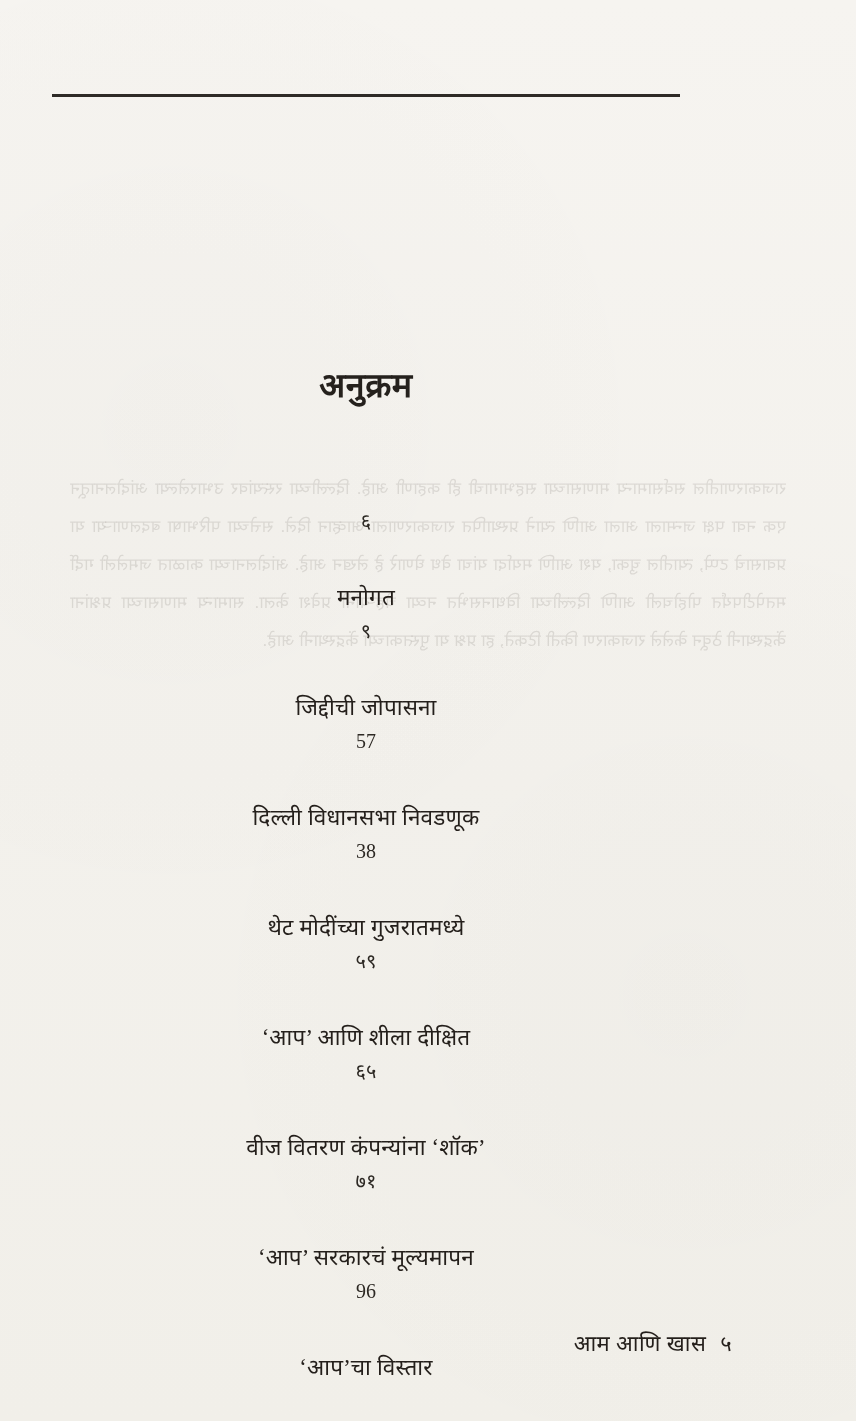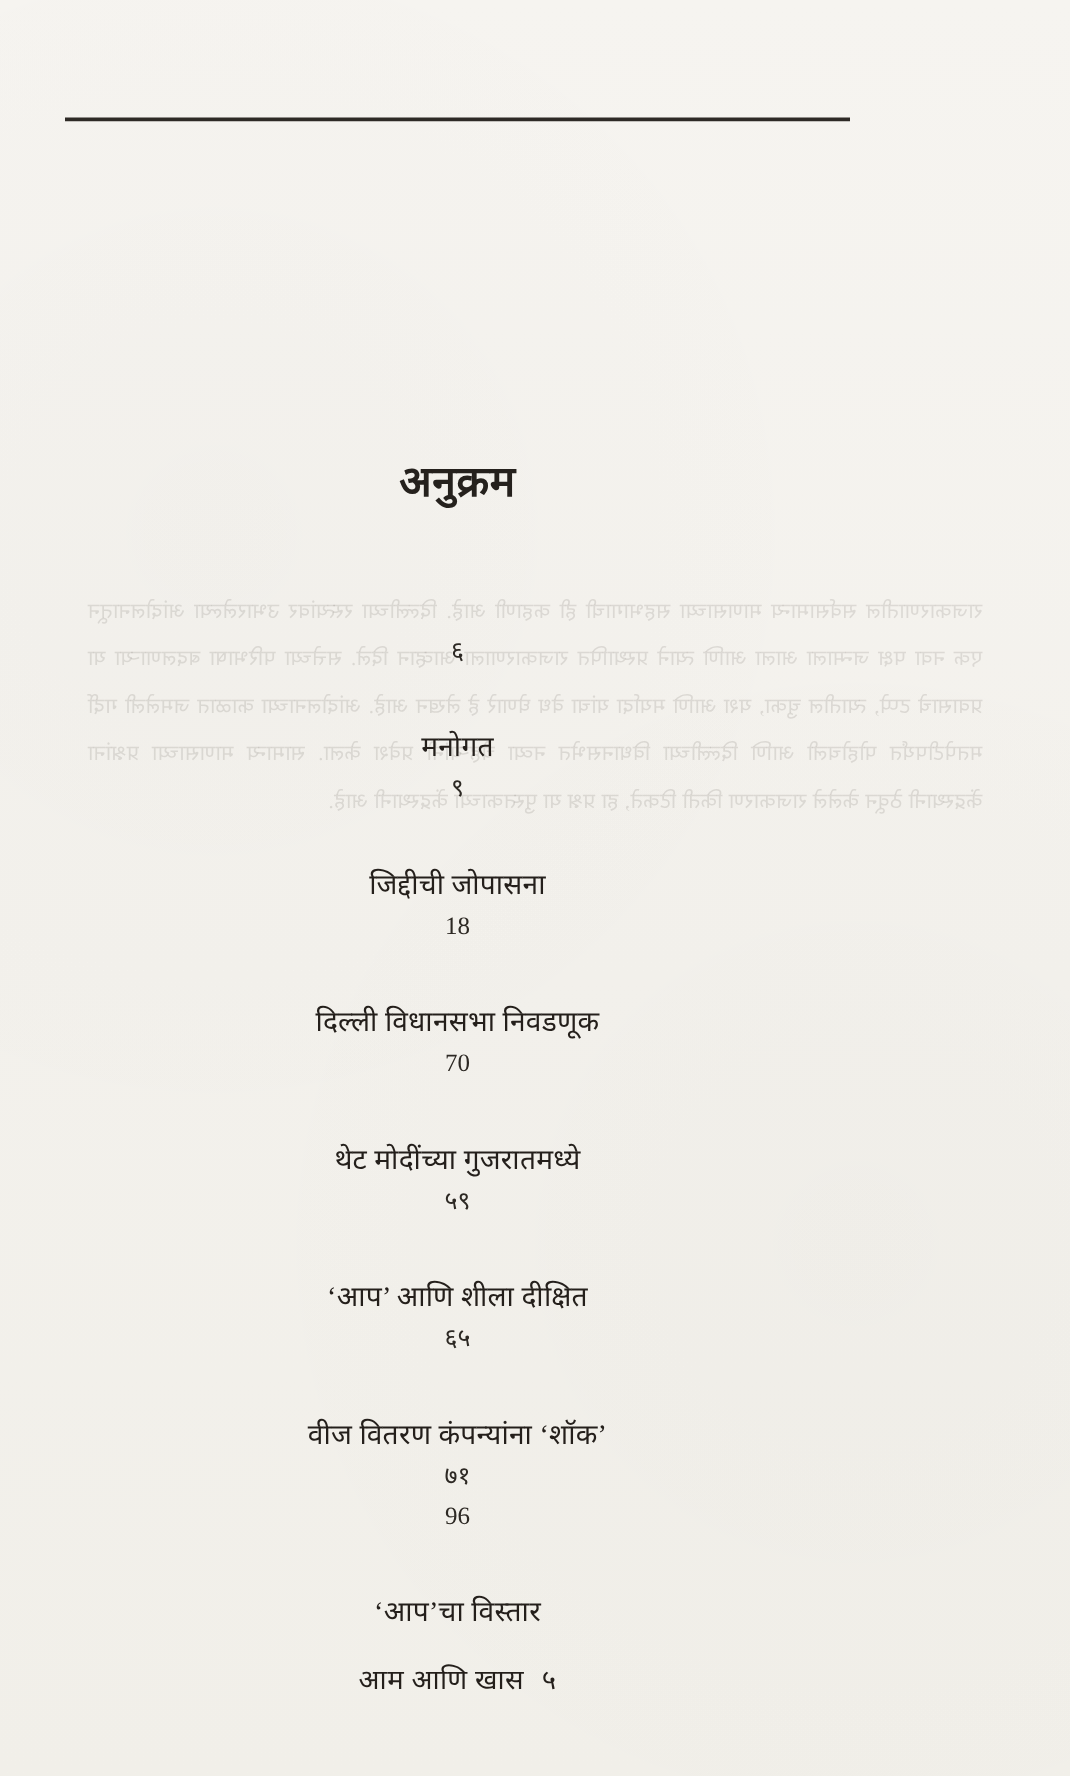--- a/index.html
+++ b/index.html
@@ -93,21 +93,21 @@
     color: #241f1b;
     letter-spacing: 0.2px;
     margin-top: 44px;
   }
 
   .footer {
     position: absolute;
     top: 1327px;
     left: 0;
     right: 0;
-    text-align: center;
+    text-align: right;
     font-size: 22px;
     color: #241f1b;
     letter-spacing: 0.4px;
   }
   .footer .fnum {
     margin-left: 14px;
   }
 </style>
 </head>
 <body>
@@ -128,42 +128,43 @@
       <div class="toc-title">मनोगत</div>
     </div>
 
     <div class="toc-entry">
       <div class="toc-page">९</div>
       <div class="toc-title">जिद्दीची जोपासना</div>
     </div>
 
 
     <div class="toc-entry">
-      <div class="toc-page">18</div>
+      <div class="toc-page">57</div>
       <div class="toc-title">दिल्ली विधानसभा निवडणूक</div>
     </div>
 
     <div class="toc-entry">
-      <div class="toc-page">70</div>
+      <div class="toc-page">38</div>
       <div class="toc-title">थेट मोदींच्या गुजरातमध्ये</div>
     </div>
 
 
     <div class="toc-entry">
       <div class="toc-page">५९</div>
       <div class="toc-title">‘आप’ आणि शीला दीक्षित</div>
     </div>
 
     <div class="toc-entry">
       <div class="toc-page">६५</div>
       <div class="toc-title">वीज वितरण कंपन्यांना ‘शॉक’</div>
     </div>
 
     <div class="toc-entry">
       <div class="toc-page">७१</div>
+      <div class="toc-title">‘आप’ सरकारचं मूल्यमापन</div>
     </div>
 
 
     <div class="toc-entry">
       <div class="toc-page">96</div>
       <div class="toc-title">‘आप’चा विस्तार</div>
     </div>
 
   </div>
 

